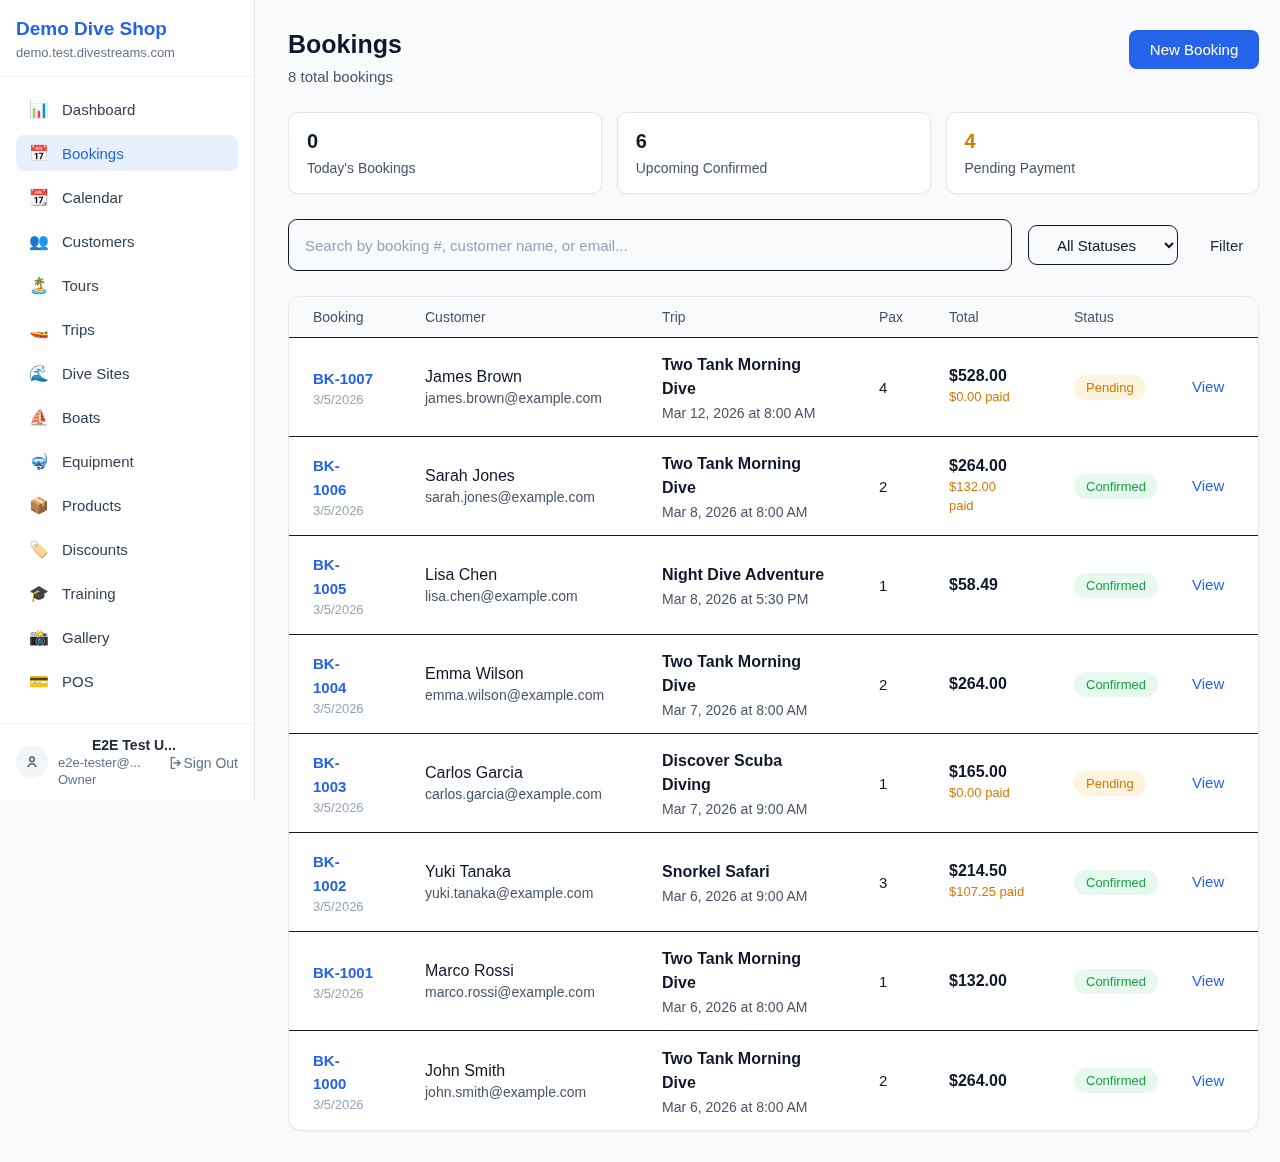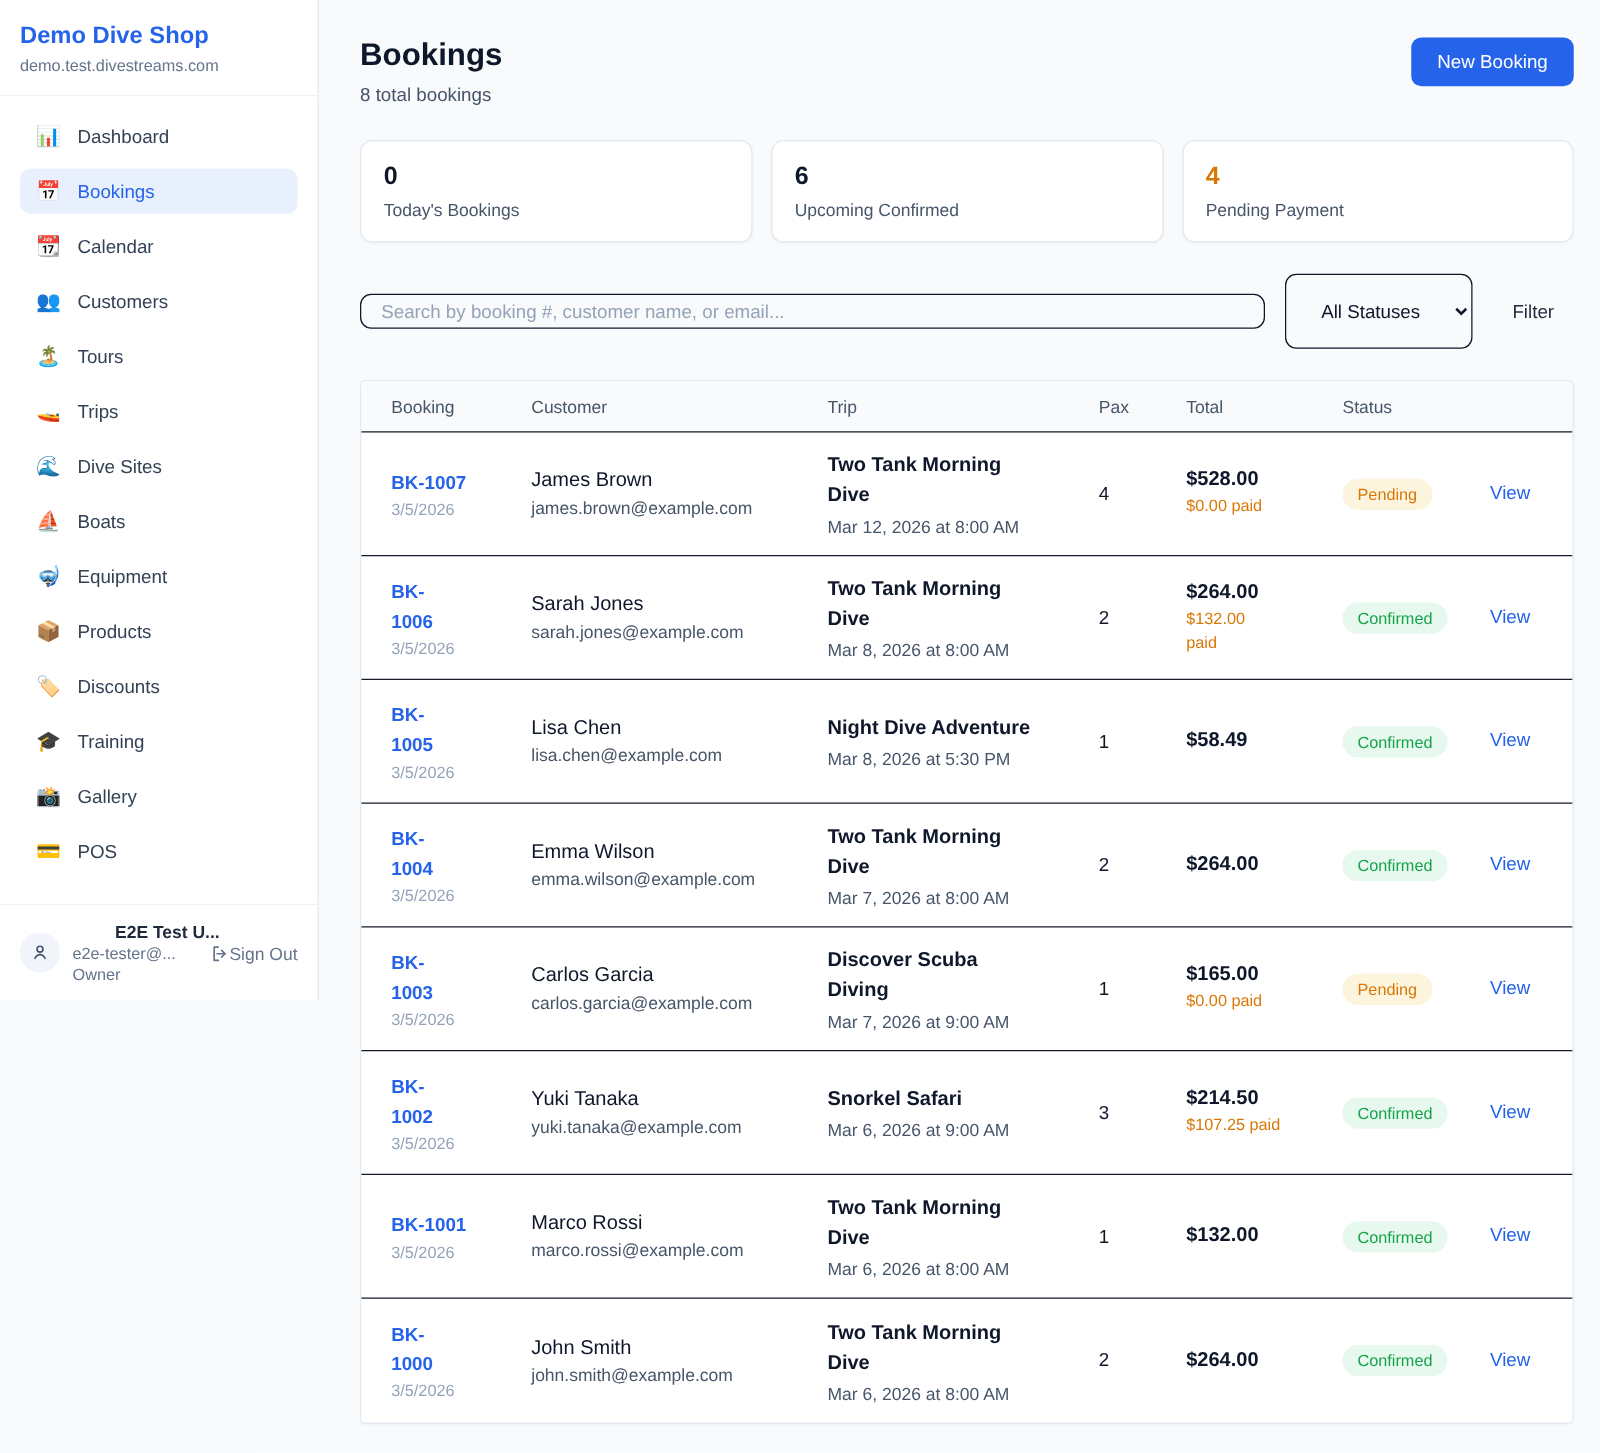--- a/index.html
+++ b/index.html
@@ -66,39 +66,39 @@
   .stat-card{
     background:#fff; border:1px solid var(--card-border); border-radius:10px;
     padding:17px 18px; box-shadow:0 1px 2px rgba(15,23,42,.04);
   }
   .stat-value{font-size:20px; font-weight:700; color:var(--title);}
   .stat-value.highlight{color:var(--warning);}
   .stat-label{font-size:14px; color:#475569; margin-top:7px;}
 
   .filter-row{display:flex; align-items:center; gap:16px; margin-top:25px;}
   .search-input{
-    flex:1; height:28px; border:1.5px solid #0f172a; border-radius:9px;
+    flex:1; height:52px; border:1.5px solid #0f172a; border-radius:9px;
     background:var(--page-bg); padding:0 16px; font-size:15px; color:var(--title);
     font-family:inherit; outline:none;
   }
   .search-input::placeholder{color:#94a3b8;}
   .status-select{
-    height:60px; border:1.5px solid #0f172a; border-radius:9px;
+    height:40px; border:1.5px solid #0f172a; border-radius:9px;
     background:var(--page-bg); font-size:15px; color:var(--title);
     padding:0 24px; font-family:inherit; min-width:143px; outline:none;
   }
   .filter-btn{
     background:none; border:none; font-size:15px; color:#1e293b;
     font-family:inherit; cursor:pointer; padding:0 16px;
   }
 
   
   .table-card{
     margin-top:25px; background:#fff; border:1px solid var(--card-border);
-    border-radius:4px; overflow:hidden; box-shadow:0 1px 2px rgba(15,23,42,.04);
+    border-radius:14px; overflow:hidden; box-shadow:0 1px 2px rgba(15,23,42,.04);
   }
   .tgrid{display:grid; grid-template-columns:112px 237px 217px 70px 125px 118px 1fr; align-items:center;}
   .thead{
     padding:12px 24px; background:var(--page-bg); color:#475569;
     font-size:14px; font-weight:500; border-bottom:1px solid var(--row-border);
   }
   .trow{padding:0 24px; min-height:99px; border-bottom:1px solid var(--row-border);}
   .trow:last-child{border-bottom:none;}
   .cell{padding-right:10px;}
   .bk-id{color:var(--accent); font-size:15px; font-weight:600; line-height:1.55; cursor:pointer; text-decoration:none; display:block;}

